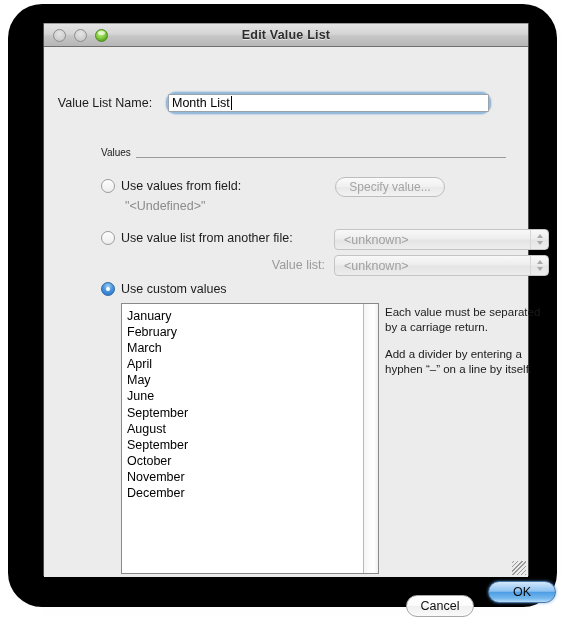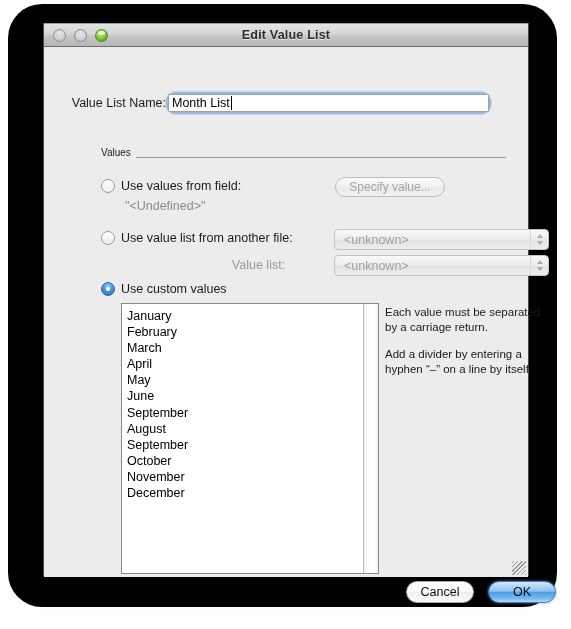--- a/index.html
+++ b/index.html
@@ -99,21 +99,21 @@
 
   .row-name {
     position: absolute;
     left: 0; top: 45px;
     width: 100%;
     display: flex;
     align-items: center;
   }
   .label-name {
     width: 122px;
-    text-align: right;
+    text-align: center;
     font-size: 12.5px;
     color: #1b1b1b;
     box-sizing: border-box;
   }
   .textfield-wrap {
     width: 325px;
     height: 22px;
     border-radius: 10px;
     box-sizing: border-box;
     border: 2px solid #96bada;
@@ -267,21 +267,21 @@
     border-right: 3.5px solid transparent;
   }
   .tri-up { border-bottom: 4px solid #a9a9a9; }
   .tri-dn { border-top: 4px solid #a9a9a9; }
 
   .label-valuelist {
     position: absolute;
     left: 148px;
     top: 211px;
     width: 133px;
-    text-align: center;
+    text-align: right;
     font-size: 12.5px;
     color: #9a9a9a;
   }
 
   
   #values-area {
     position: absolute;
     left: 77px;
     top: 256px;
     width: 258px;
@@ -328,21 +328,21 @@
     height: 22px;
     border-radius: 11px;
     display: flex;
     align-items: center;
     justify-content: center;
     font-size: 12.5px;
     box-sizing: border-box;
   }
   #btn-cancel {
     left: 362px;
-    top: 534px;
+    top: 548px;
     width: 68px;
     border: 1px solid #a8a8a8;
     background: linear-gradient(to bottom, #ffffff 0%, #fbfbfb 48%, #f0f0f0 52%, #f9f9f9 100%);
     color: #101010;
   }
   #btn-ok {
     left: 444px;
     top: 534px;
     width: 68px;
     border: 1px solid #4a77a8;

